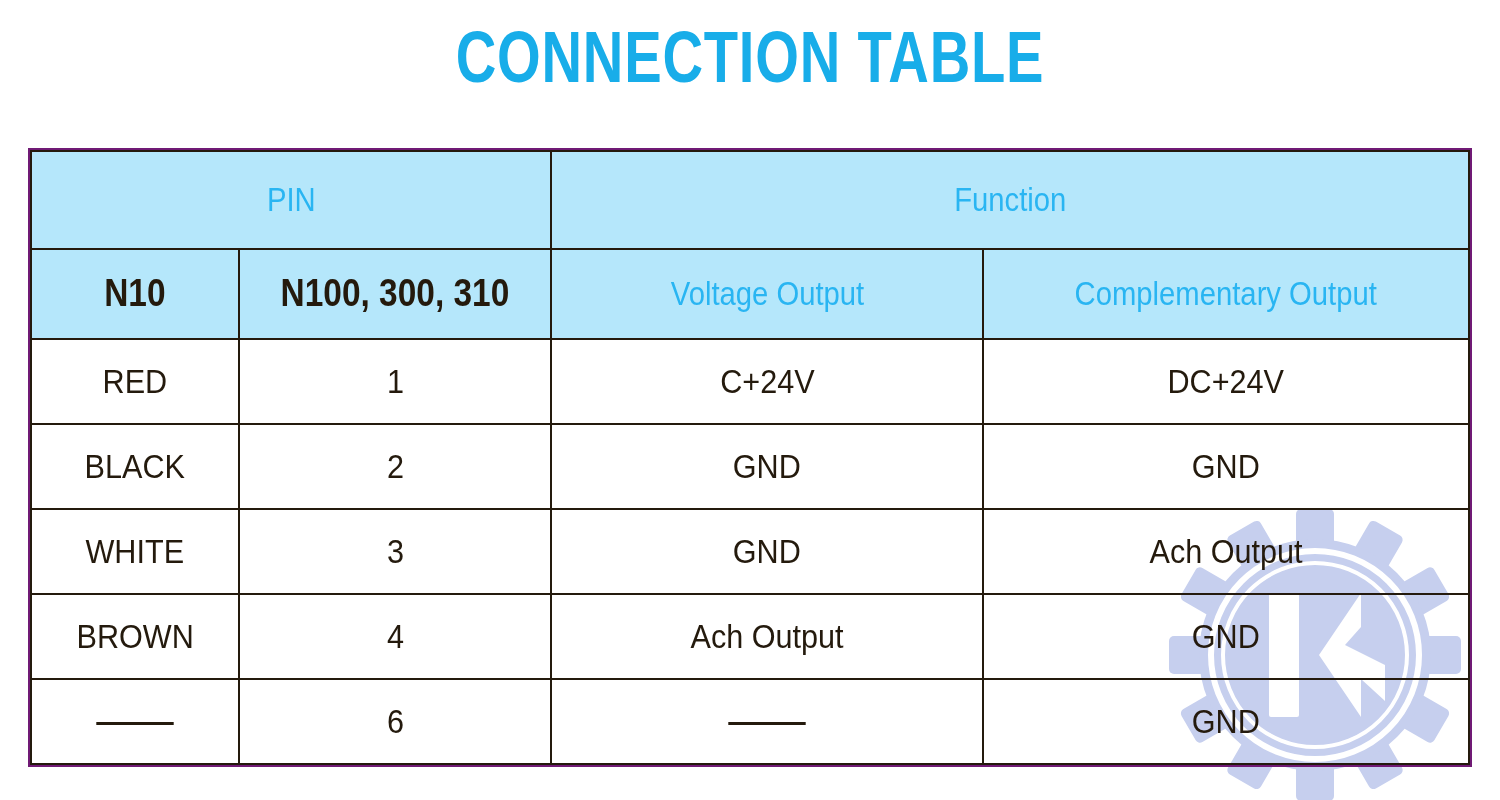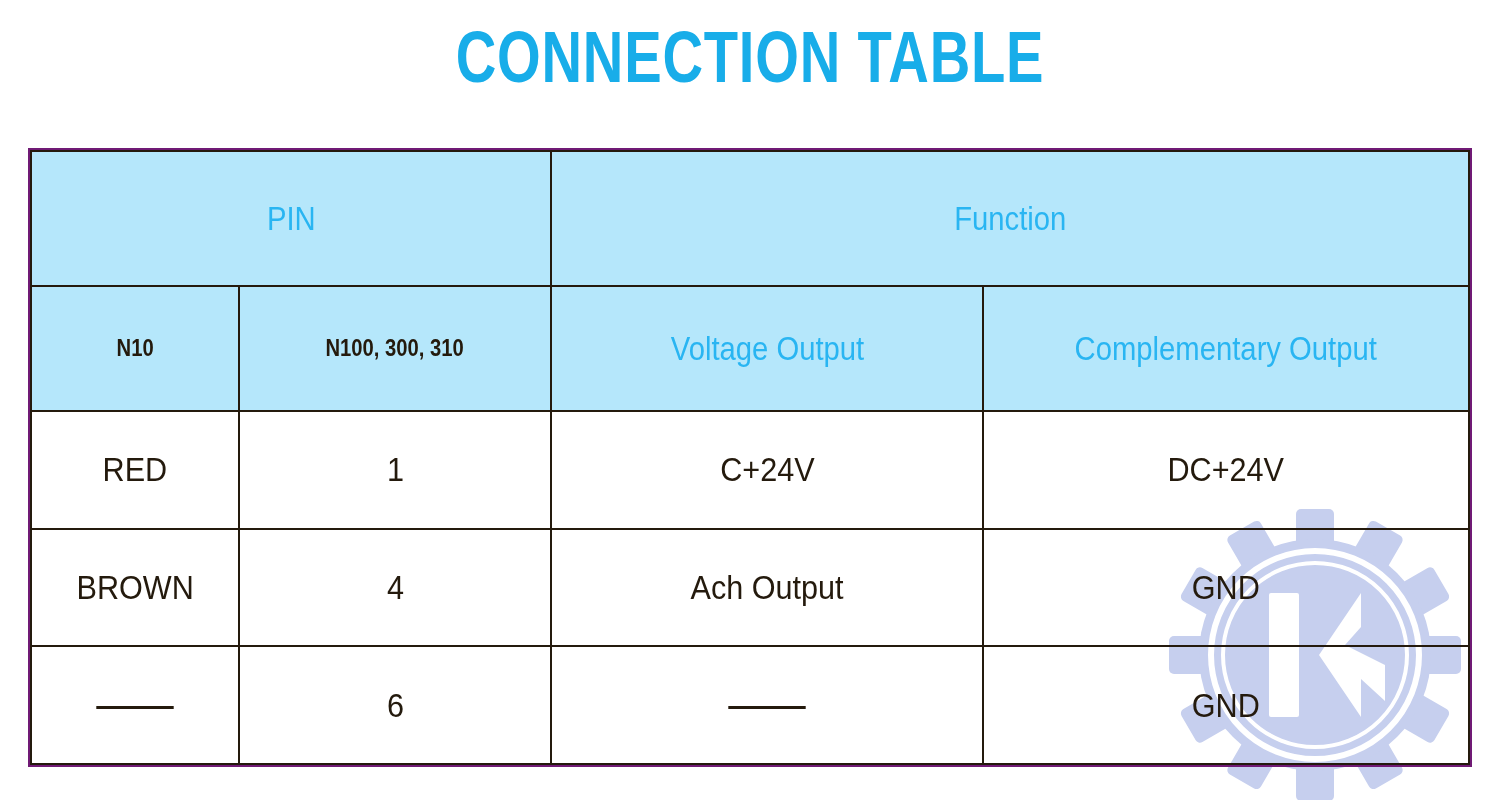--- a/index.html
+++ b/index.html
@@ -102,21 +102,21 @@
     transform: scaleX(1);
   }
   td.hdr-cyan .sq {
     display: inline-block;
     transform: scaleX(0.86);
     transform-origin: 50% 50%;
     white-space: nowrap;
   }
   td.hdr-black {
     color: #241a0d;
-    font-size: 23px;
+    font-size: 38px;
     font-weight: bold;
   }
   td.hdr-black .sq {
     display: inline-block;
     transform: scaleX(0.88);
     transform-origin: 50% 50%;
     white-space: nowrap;
   }
 
   
@@ -202,21 +202,33 @@
           <td class="hdr-cyan"><span class="sq">Complementary Output</span></td>
         </tr>
 
         <tr class="data-row">
           <td><span class="sq">RED</span></td>
           <td><span class="sq">1</span></td>
           <td><span class="sq">C+24V</span></td>
           <td><span class="sq">DC+24V</span></td>
         </tr>
 
-
+        <tr class="data-row">
+          <td><span class="sq">BLACK</span></td>
+          <td><span class="sq">2</span></td>
+          <td><span class="sq">GND</span></td>
+          <td><span class="sq">GND</span></td>
+        </tr>
+
+        <tr class="data-row">
+          <td><span class="sq">WHITE</span></td>
+          <td><span class="sq">3</span></td>
+          <td><span class="sq">GND</span></td>
+          <td><span class="sq">Ach Output</span></td>
+        </tr>
 
         <tr class="data-row">
           <td><span class="sq">BROWN</span></td>
           <td><span class="sq">4</span></td>
           <td><span class="sq">Ach Output</span></td>
           <td><span class="sq">GND</span></td>
         </tr>
 
 
         <tr class="data-row">

